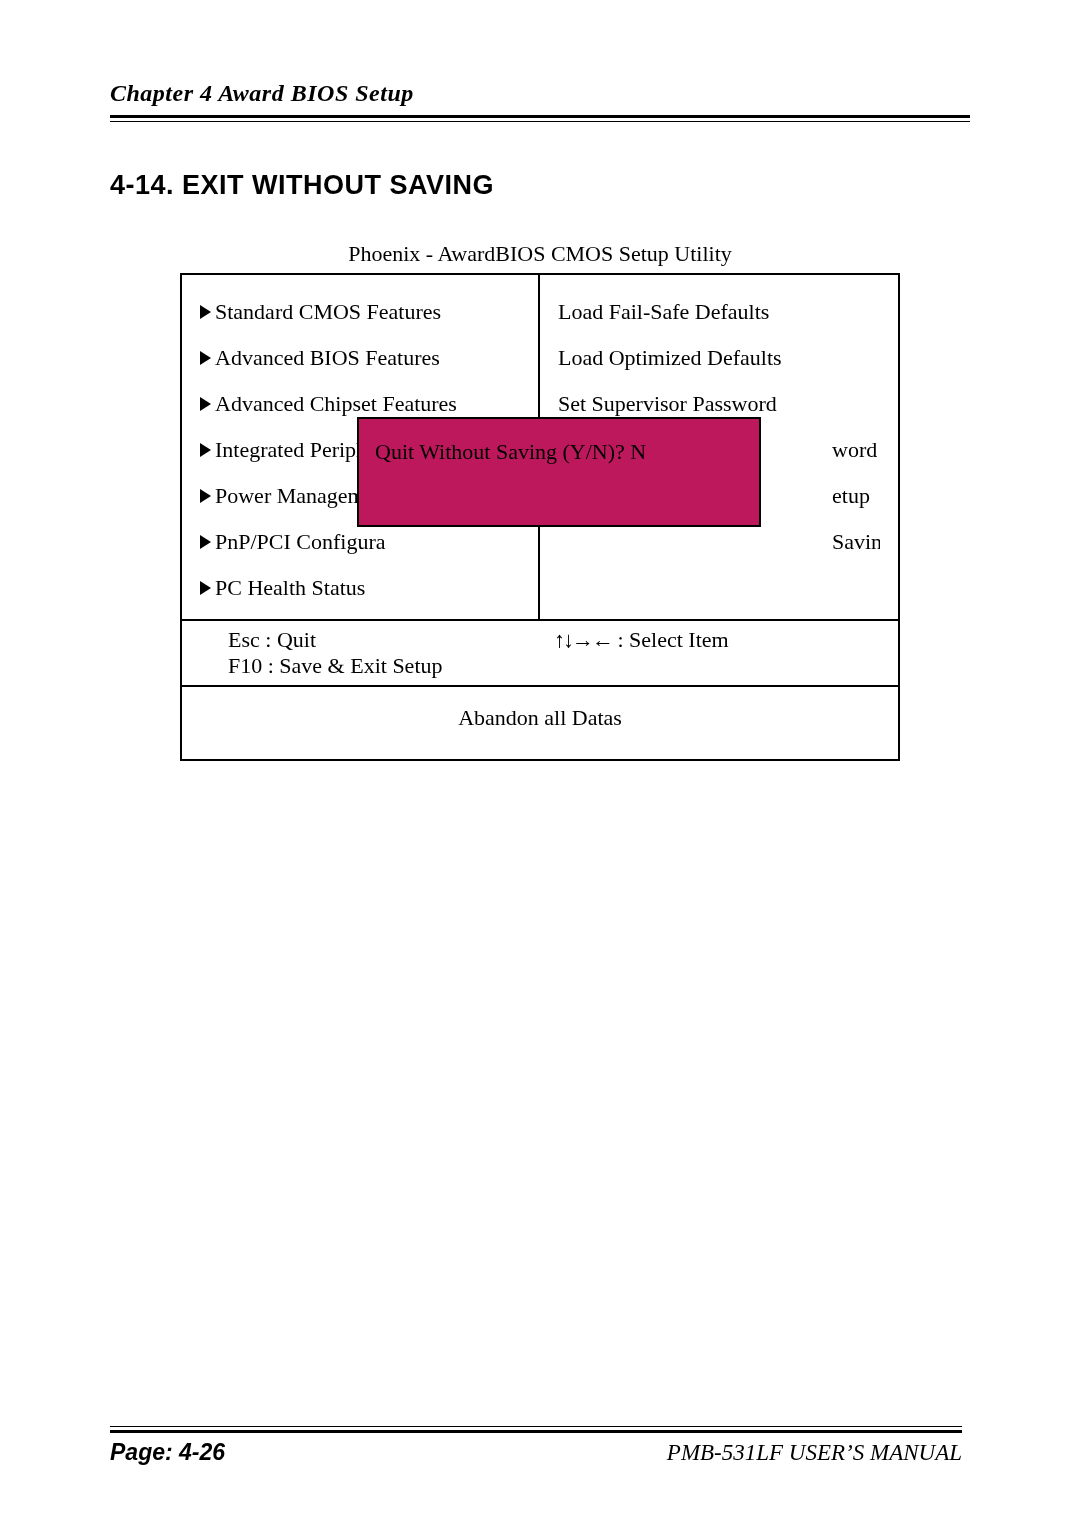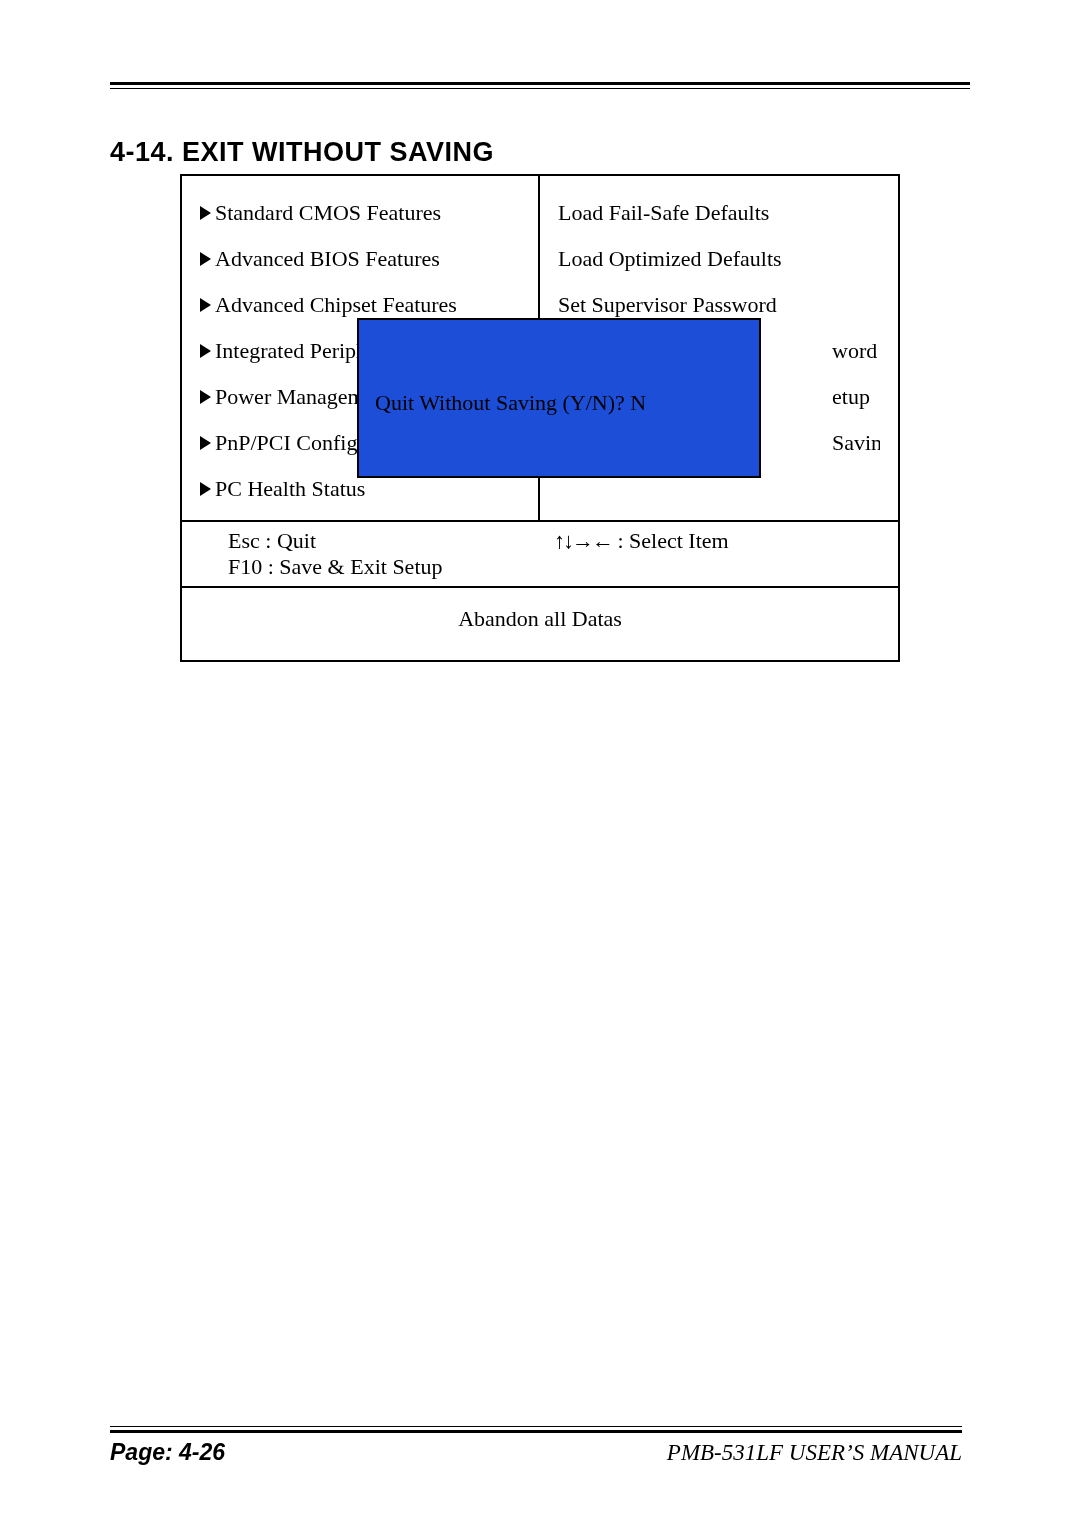--- a/index.html
+++ b/index.html
@@ -77,25 +77,25 @@
       width: 0; height: 0;
       border-top: 7px solid transparent;
       border-bottom: 7px solid transparent;
       border-left: 11px solid #000;
       margin-right: 4px;
       flex-shrink: 0;
     }
     .dialog {
       position: absolute;
       border: 2px solid #000;
-      background: #1d4ed8;
+      background: #be185d;
       left: 175px;
       top: 142px;
       width: 404px;
-      padding: 70px 8px 60px 16px;
+      padding: 20px 8px 60px 16px;
       font-size: 22px;
       z-index: 5;
     }
     .bios-nav {
       border-top: 2px solid #000;
       display: flex;
       padding: 6px 18px 6px 18px;
       font-size: 22px;
     }
     .bios-nav-left { width: 50%; margin-left: 28px; }
@@ -138,25 +138,27 @@
       font-size: 23px;
     }
     .right-frag {
       margin-left: 274px;
     }
   </style>
 </head>
 <body>
 
 <div class="page">
+  <div class="header">Chapter    4   Award BIOS Setup</div>
   <div class="header-rule"></div>
 
   <div class="section-title">4-14. EXIT WITHOUT SAVING</div>
 
 
+  <div class="caption">Phoenix - AwardBIOS CMOS Setup Utility</div>
 
   <div class="bios-box">
     <div class="bios-top">
       <div class="bios-col bios-col-left">
         <div class="menu-item">
             <span class="triangle"></span>
             <span>Standard CMOS Features</span>
           </div>
         <div class="menu-item">
             <span class="triangle"></span>

